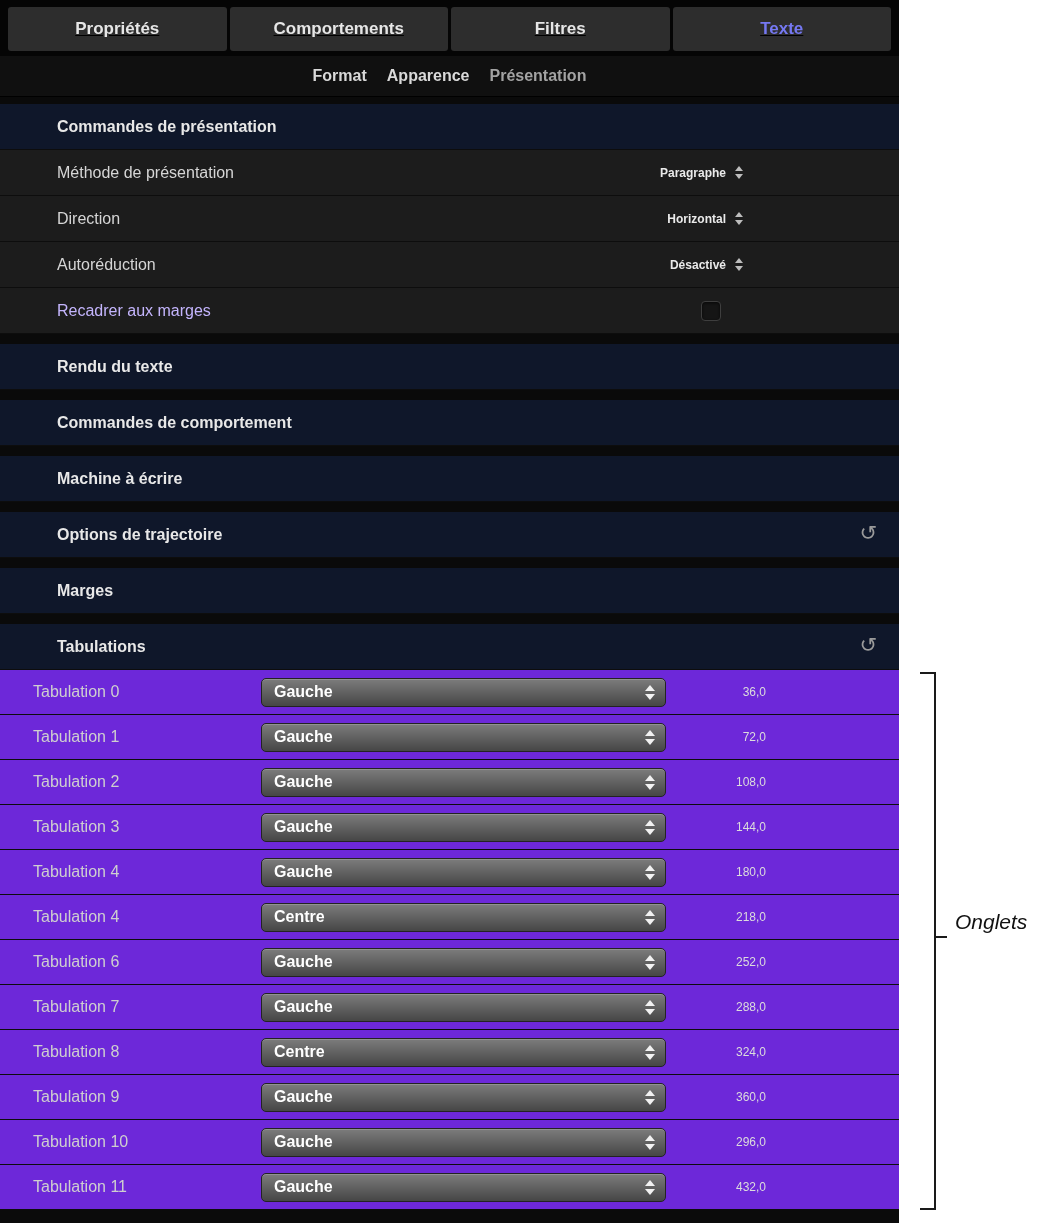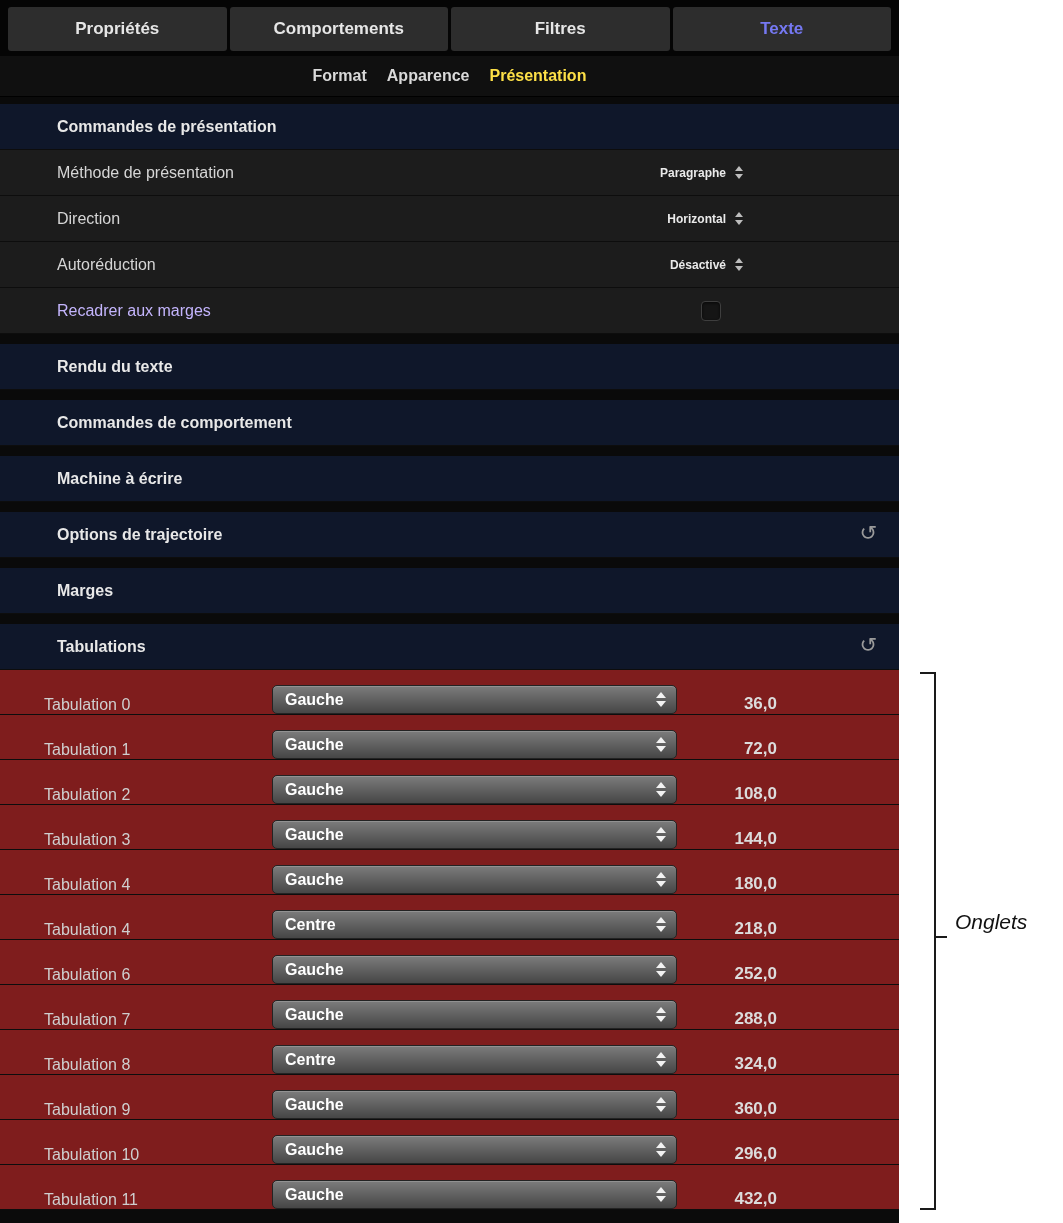--- a/index.html
+++ b/index.html
@@ -3,34 +3,34 @@
 <meta charset="utf-8">
 <style>
   html,body{margin:0;padding:0;}
   body{
     width:1063px;height:1223px;position:relative;background:#ffffff;
     font-family:"Liberation Sans","DejaVu Sans",sans-serif;overflow:hidden;
   }
   .panel{position:absolute;left:0;top:0;width:899px;height:1223px;background:#0b0b0b;}
 
   
-  .tabbar{display:flex;gap:3px;padding:7px 8px 5px 8px;background:#050505;}
+  .tabbar{display:flex;gap:3px;padding:7px 8px 5px 8px;background:#050505;text-decoration:underline;}
   .tab{
     flex:1;height:44px;background:#2d2d2d;border-radius:3px;
     display:flex;align-items:center;justify-content:center;
     font-size:17px;font-weight:bold;color:#e6e6e6;cursor:default;
   }
   .tab.active{color:#7578f2;}
 
   
   .subtabbar{
     height:40px;background:#101010;display:flex;align-items:center;justify-content:center;
     gap:20px;font-size:16px;font-weight:bold;color:#d9d9d9;border-bottom:1px solid #000;
   }
-  .subtab.active{color:#fde047;}
+  .subtab.active{color:#a3a3a3;}
 
   .band{height:10px;background:#0a0a0a;}
   .band-sm{height:7px;background:#0a0a0a;}
 
   
   .sec-h{
     height:45px;background:#0f172a;border-bottom:1px solid #0d0d0d;
     display:flex;align-items:center;padding-left:57px;position:relative;
     font-size:16px;font-weight:bold;color:#e8e8e8;
   }
@@ -53,35 +53,35 @@
   .caret .c-up{width:0;height:0;border-left:4px solid transparent;border-right:4px solid transparent;border-bottom:5px solid #bdbdbd;}
   .caret .c-down{width:0;height:0;border-left:4px solid transparent;border-right:4px solid transparent;border-top:5px solid #bdbdbd;}
   .ctrl-check{margin-right:178px;}
   .checkbox{
     width:18px;height:18px;border-radius:4px;background:#151515;
     border:1px solid #3e3e3e;box-shadow:inset 0 1px 3px rgba(0,0,0,.7);
   }
 
   
   .trow{
-    height:44px;background:#7f1d1d;border-bottom:1px solid #0d0d0d;
-    display:flex;align-items:flex-end;padding-left:44px;
+    height:44px;background:#6d28d9;border-bottom:1px solid #0d0d0d;
+    display:flex;align-items:center;padding-left:33px;
   }
   .tlabel{width:228px;font-size:16px;color:#cfcfcf;}
   .tselect{
     width:405px;height:29px;box-sizing:border-box;border-radius:5px;
     background:linear-gradient(#7c7c7c,#464646);border:1px solid #232323;
     display:flex;align-items:center;padding:0 8px 0 12px;cursor:pointer;
     box-shadow:inset 0 1px 0 rgba(255,255,255,.18);
   }
   .tsel-label{flex:1;color:#ffffff;font-size:16px;font-weight:600;}
   .chev{display:inline-flex;flex-direction:column;gap:3px;align-items:center;padding-right:2px;}
   .chev .c-up{width:0;height:0;border-left:5px solid transparent;border-right:5px solid transparent;border-bottom:6px solid #f2f2f2;}
   .chev .c-down{width:0;height:0;border-left:5px solid transparent;border-right:5px solid transparent;border-top:6px solid #f2f2f2;}
-  .tvalue{width:100px;text-align:right;font-size:17px;font-weight:700;color:#dcdcdc;cursor:ew-resize;}
+  .tvalue{width:100px;text-align:right;font-size:12px;font-weight:400;color:#dcdcdc;cursor:ew-resize;}
 
   
   .bracket{
     position:absolute;left:920px;top:672px;width:14px;height:534px;
     border-top:2px solid #1a1a1a;border-bottom:2px solid #1a1a1a;border-right:2px solid #1a1a1a;
   }
   .bracket-stub{position:absolute;left:934px;top:936px;width:13px;height:2px;background:#1a1a1a;}
   .annotation-label{position:absolute;left:955px;top:908px;font-size:21px;color:#111;line-height:27px;font-style:italic;}
 </style>
 </head>

